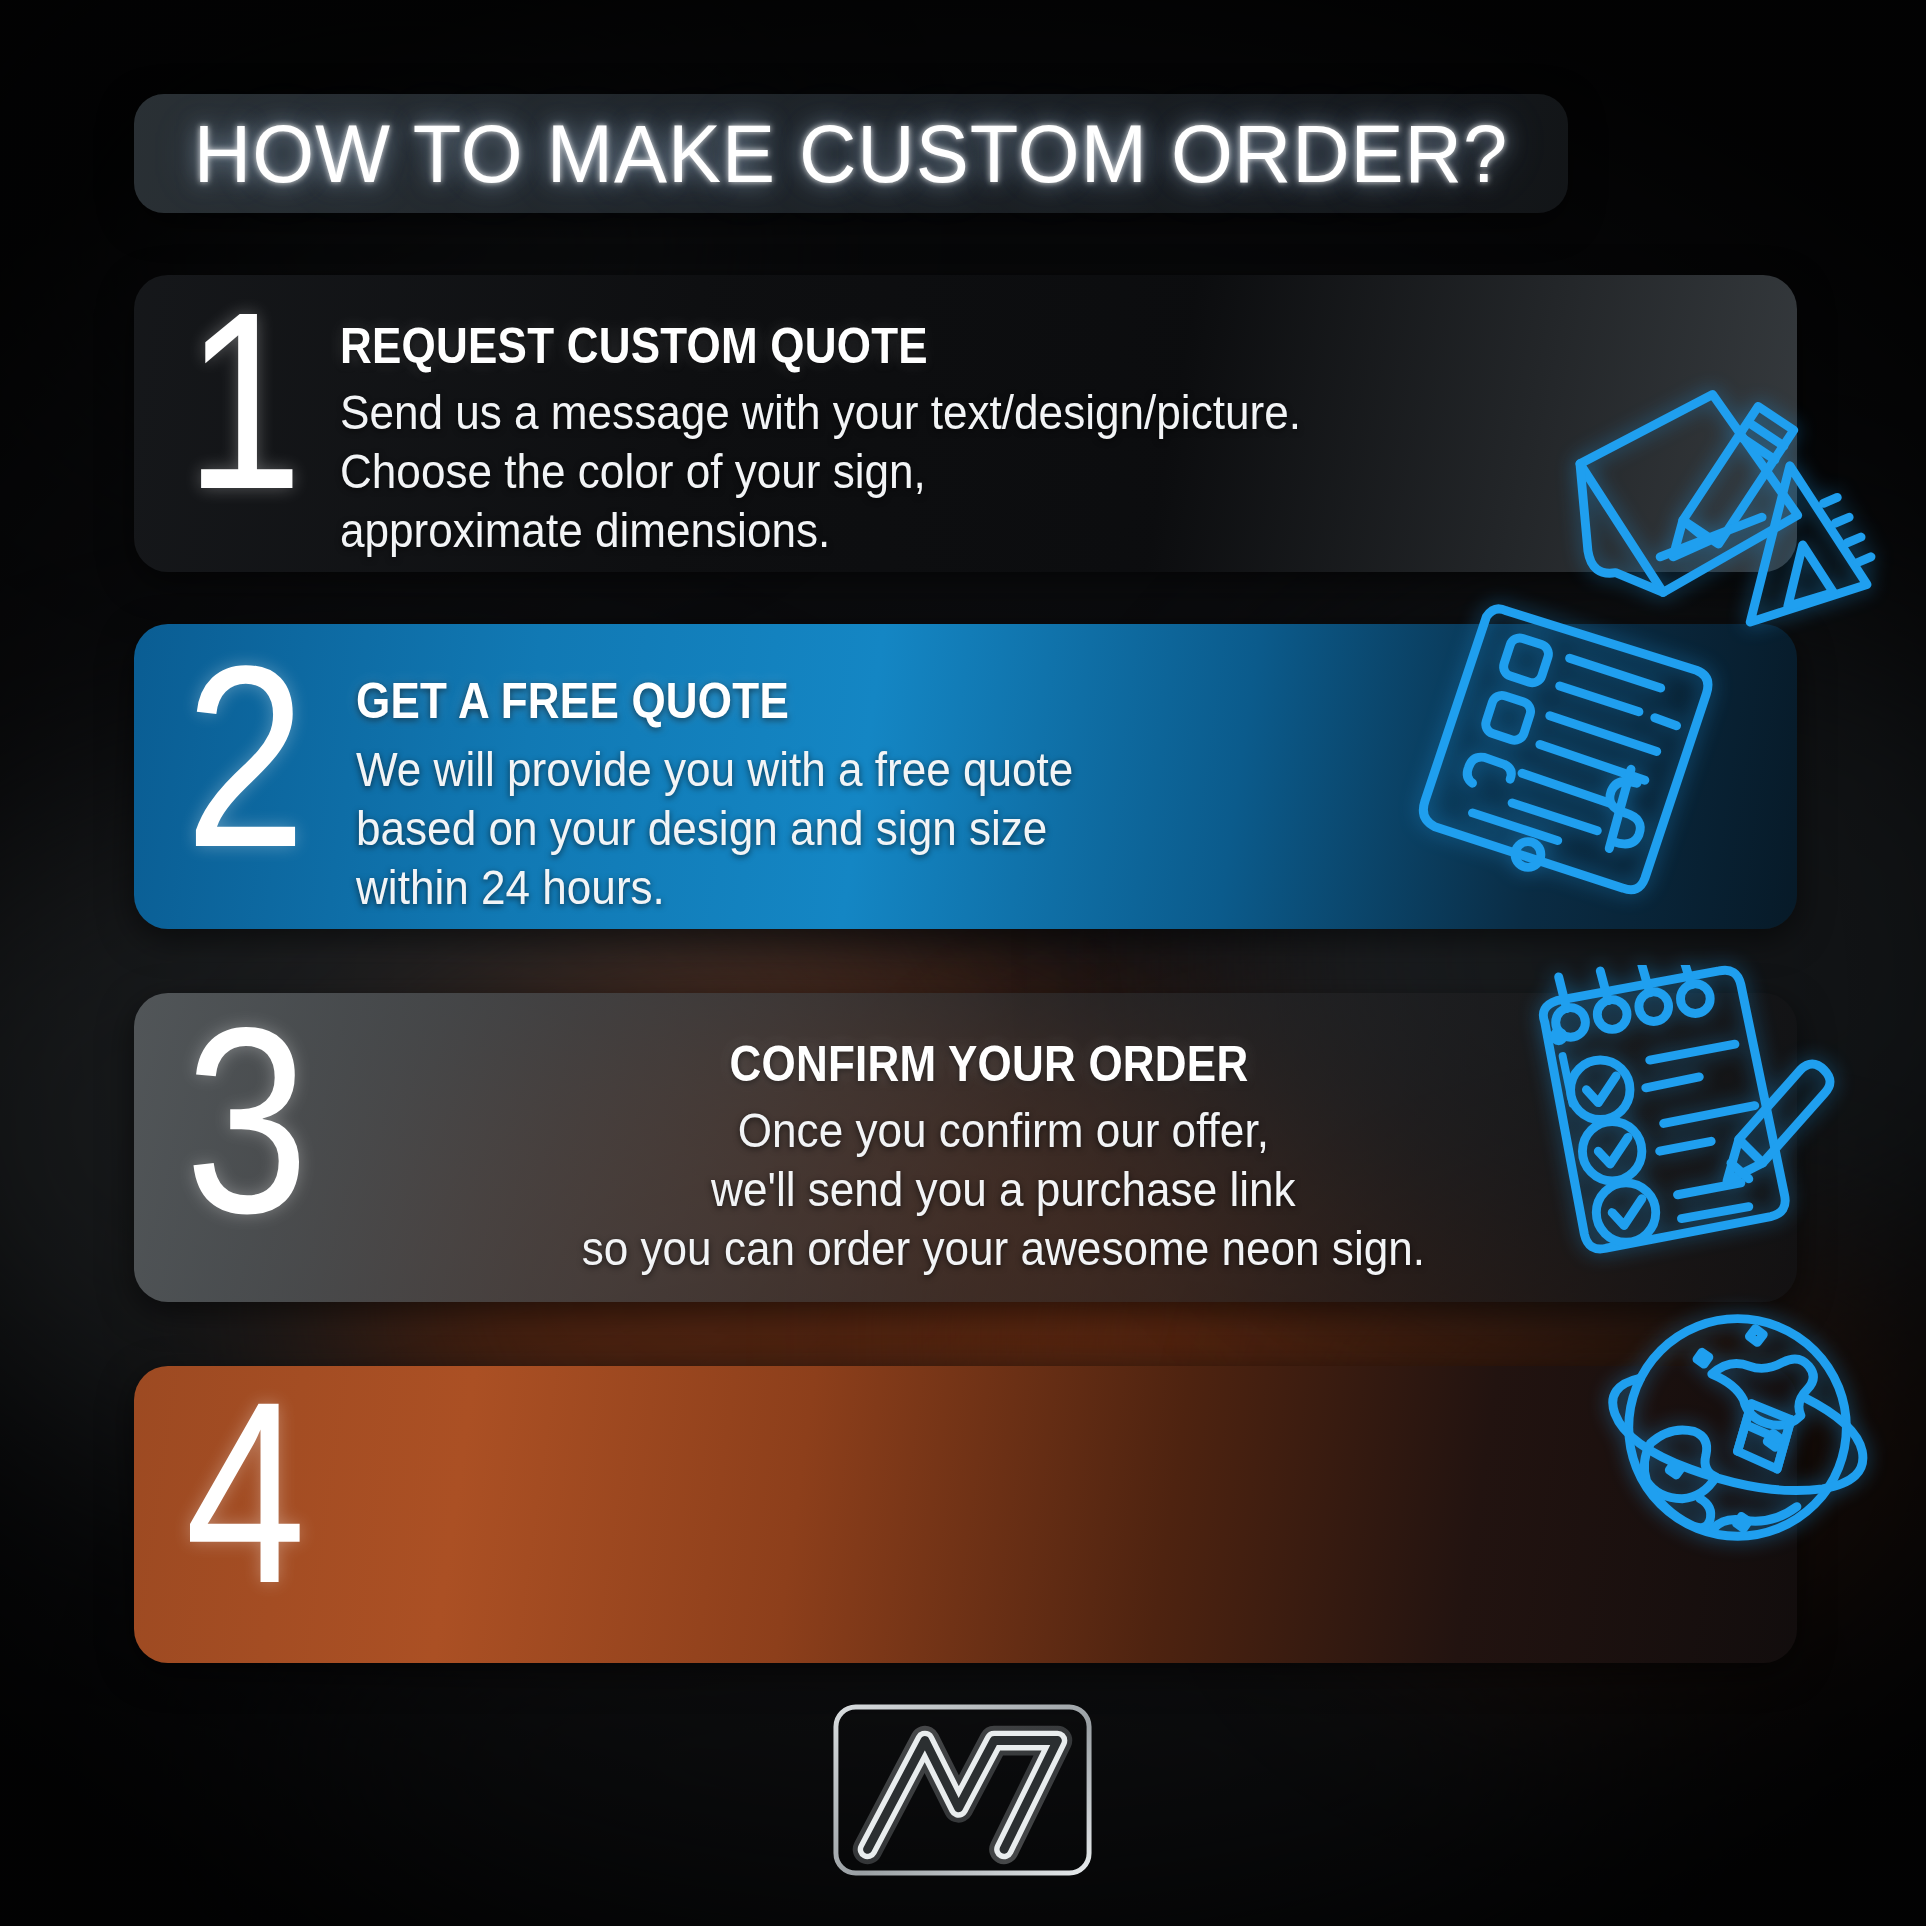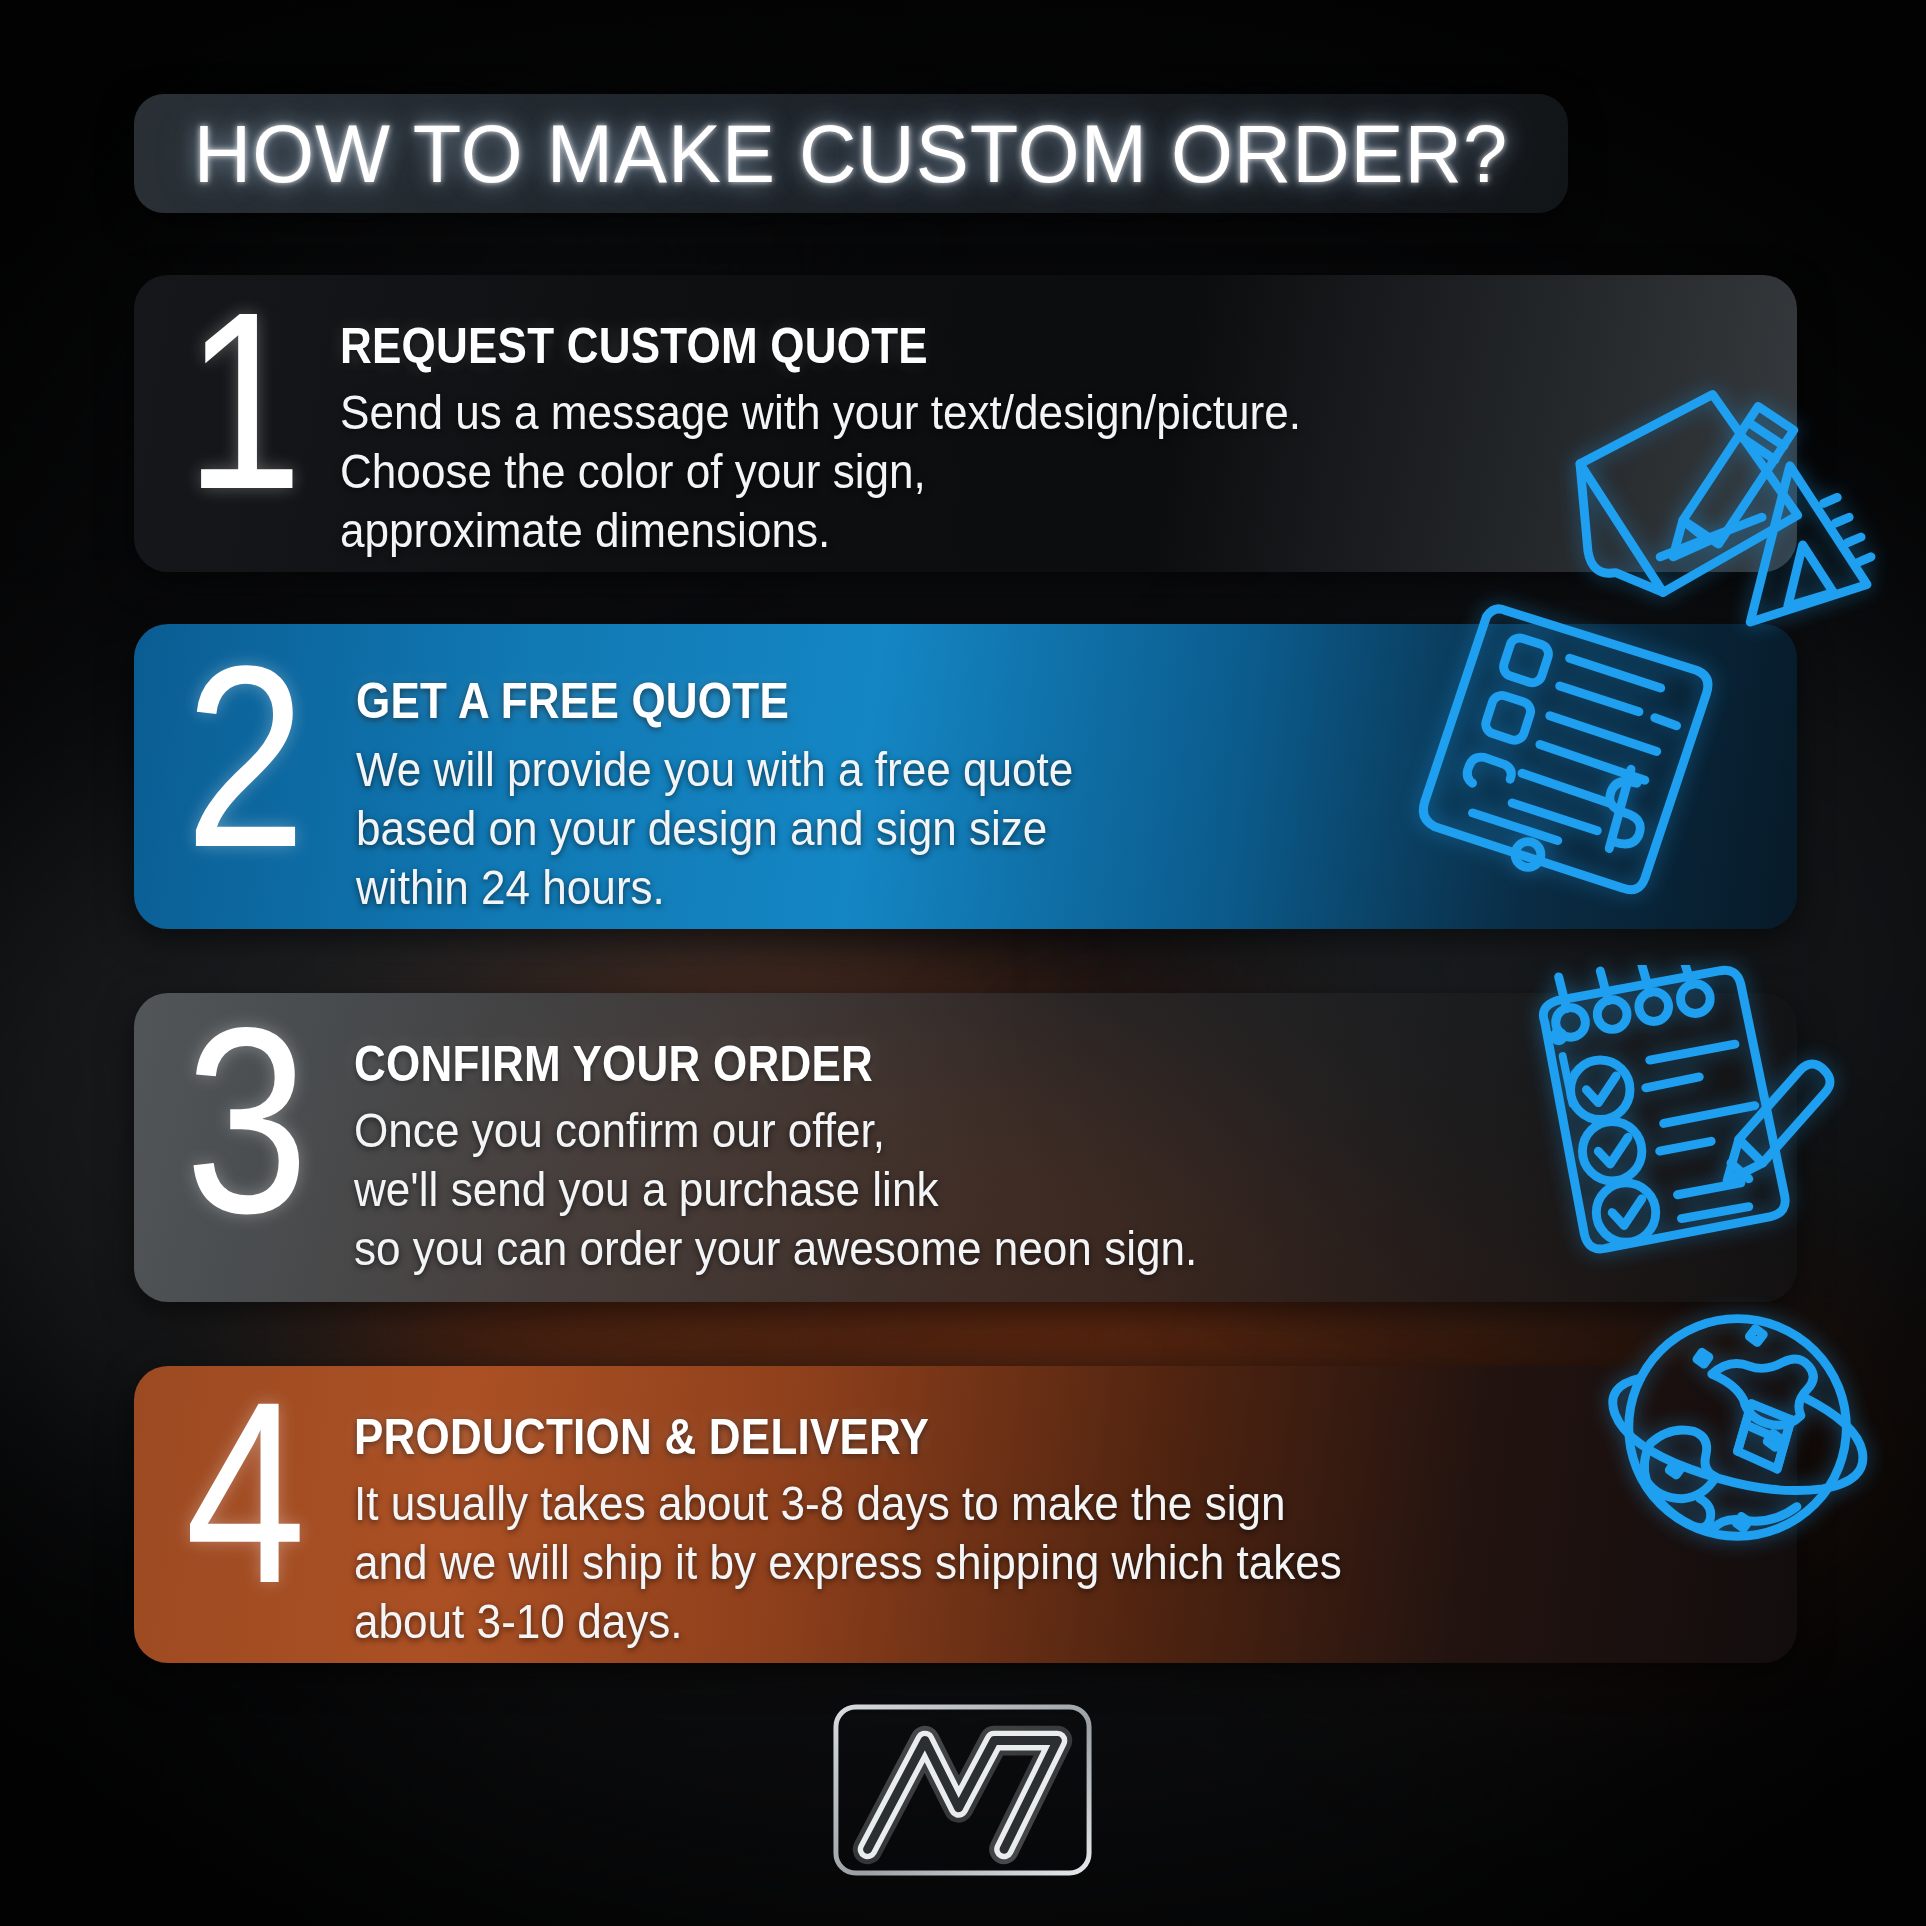--- a/index.html
+++ b/index.html
@@ -106,21 +106,21 @@
   #card2 .txt { padding:48px 0 0 22px; }
   #card2 .title { font-size:50px; }
   #card2 .desc  { font-size:49px; line-height:59px; margin-top:10px; }
 
   
   #card3 { left:134px; top:993px; width:1663px; height:309px; }
   #card3 .surface {
     background:linear-gradient(100deg, rgba(96,101,104,.80) 0%, rgba(70,74,77,.72) 26%, rgba(46,48,50,.62) 52%, rgba(30,30,32,.62) 76%, rgba(18,18,20,.70) 100%);
   }
   #card3 .num { font-size:265px; margin:14px 0 0 51px; width:149px; }
-  #card3 .txt { padding:42px 0 0 20px; }
+  #card3 .txt { padding:42px 0 0 20px;text-align:center; }
   #card3 .title { font-size:50px; }
   #card3 .desc  { font-size:49px; line-height:59px; margin-top:8px; }
 
   
   #card4 { left:134px; top:1366px; width:1663px; height:297px; }
   #card4 .surface {
     background:linear-gradient(98deg, #9d4a22 0%, #ab5024 20%, #8d3f1b 40%, #4e2310 62%, #221310 80%, #120d0d 100%);
   }
   #card4 .num { font-size:259px; margin:16px 0 0 51px; width:149px; }
   #card4 .txt { padding:42px 0 0 20px; }
@@ -198,28 +198,20 @@
         <div class="line">so you can order your awesome neon sign.</div>
       </div>
     </div>
   </div>
 </div>
 
 <div class="card" id="card4">
   <div class="surface"></div>
   <div class="inner">
     <div class="num">4</div>
-    <div class="txt">
-      <div class="title">PRODUCTION &amp; DELIVERY</div>
-      <div class="desc">
-        <div class="line">It usually takes about 3-8 days to make the sign</div>
-        <div class="line">and we will ship it by express shipping which takes</div>
-        <div class="line">about 3-10 days.</div>
-      </div>
-    </div>
   </div>
 </div>
 
 <svg class="icon" id="icon1" viewBox="0 0 320 290">
   <g fill="none" stroke="#1f9fef" stroke-width="9" stroke-linecap="round" stroke-linejoin="round">
 
     <path d="M16 118 L150 48 L236 170 L100 248 Z"></path>
     <path d="M16 118 L24 206 Q28 232 52 228 L100 248"></path>
 
     <path d="M120 175 L196 60 L232 84 L156 199 Z"></path>

